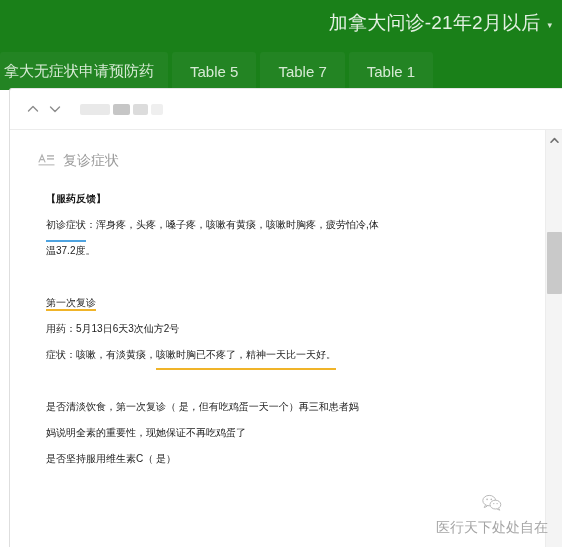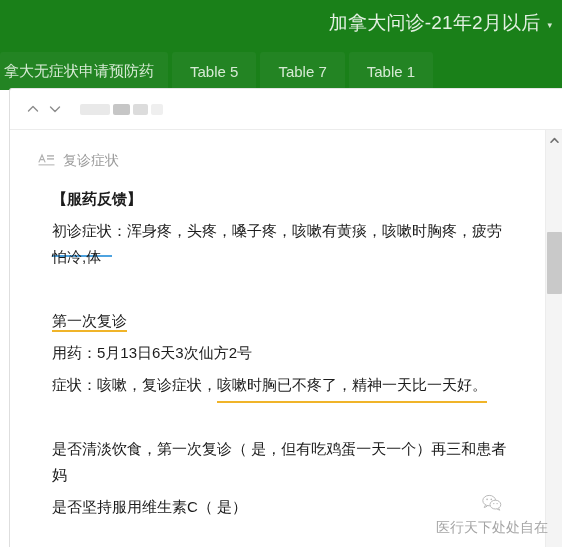--- a/index.html
+++ b/index.html
@@ -126,33 +126,33 @@
     flex: 0 0 auto;
   }
   .field-icon-text svg { display: block; }
   .field-label {
     color: #9a9a9a;
     font-size: 14px;
   }
 
   
   .para {
-    font-size: 15px;
+    font-size: 10px;
     color: #1b1b1b;
     line-height: 26px;
-    margin: 6px;
+    margin: 0;
     padding-left: 8px;
     white-space: pre-wrap;
   }
   .para.bold { font-weight: bold; }
   .spacer-line { height: 26px; }
 
   .u-blue {
     border-bottom: 2px solid #4ea3e0;
-    padding-bottom: 16px;
+    padding-bottom: 10px;
   }
   .u-orange {
     border-bottom: 2.5px solid #f0b429;
     padding-bottom: 1px;
     text-align: right;
   }
   .hl-orange {
     border-bottom: 2.5px solid #f0b429;
     padding-bottom: 8px;
   }
@@ -257,32 +257,34 @@
               <rect x="0.5" y="12.2" width="16" height="1.3" fill="#c3c3c3"></rect>
             </svg>
           </span>
           <span class="field-label">复诊症状</span>
         </div>
 
         <div class="para bold">【服药反馈】</div>
 
         <div class="para"><span class="u-blue">初诊症状</span><span>：浑身疼，头疼，嗓子疼，咳嗽有黄痰，咳嗽时胸疼，疲劳怕冷,体</span></div>
 
+        <div class="para">温37.2度。</div>
 
         <div class="spacer-line"></div>
 
         <div class="para"><span class="u-orange">第一次复诊</span></div>
 
         <div class="para">用药：5月13日6天3次仙方2号</div>
 
-        <div class="para"><span>症状：咳嗽，复诊症状，</span><span class="hl-orange">咳嗽时胸已不疼了，精神一天比一天好。</span></div>
+        <div class="para"><span>症状：咳嗽，有淡黄痰，</span><span class="hl-orange">咳嗽时胸已不疼了，精神一天比一天好。</span></div>
 
         <div class="spacer-line"></div>
 
         <div class="para">是否清淡饮食，第一次复诊（ 是，但有吃鸡蛋一天一个）再三和患者妈</div>
+        <div class="para">妈说明全素的重要性，现她保证不再吃鸡蛋了</div>
         <div class="para">是否坚持服用维生素C（ 是）</div>
 
       </div>
     </div>
 
     <div class="scrollbar">
       <div class="sb-arrow">
         <svg width="11" height="11" viewBox="0 0 11 11">
           <path d="M2 7.2 L5.5 3.6 L9 7.2" fill="none" stroke="currentColor" stroke-width="1.6" stroke-linecap="round" stroke-linejoin="round"></path>
         </svg>

